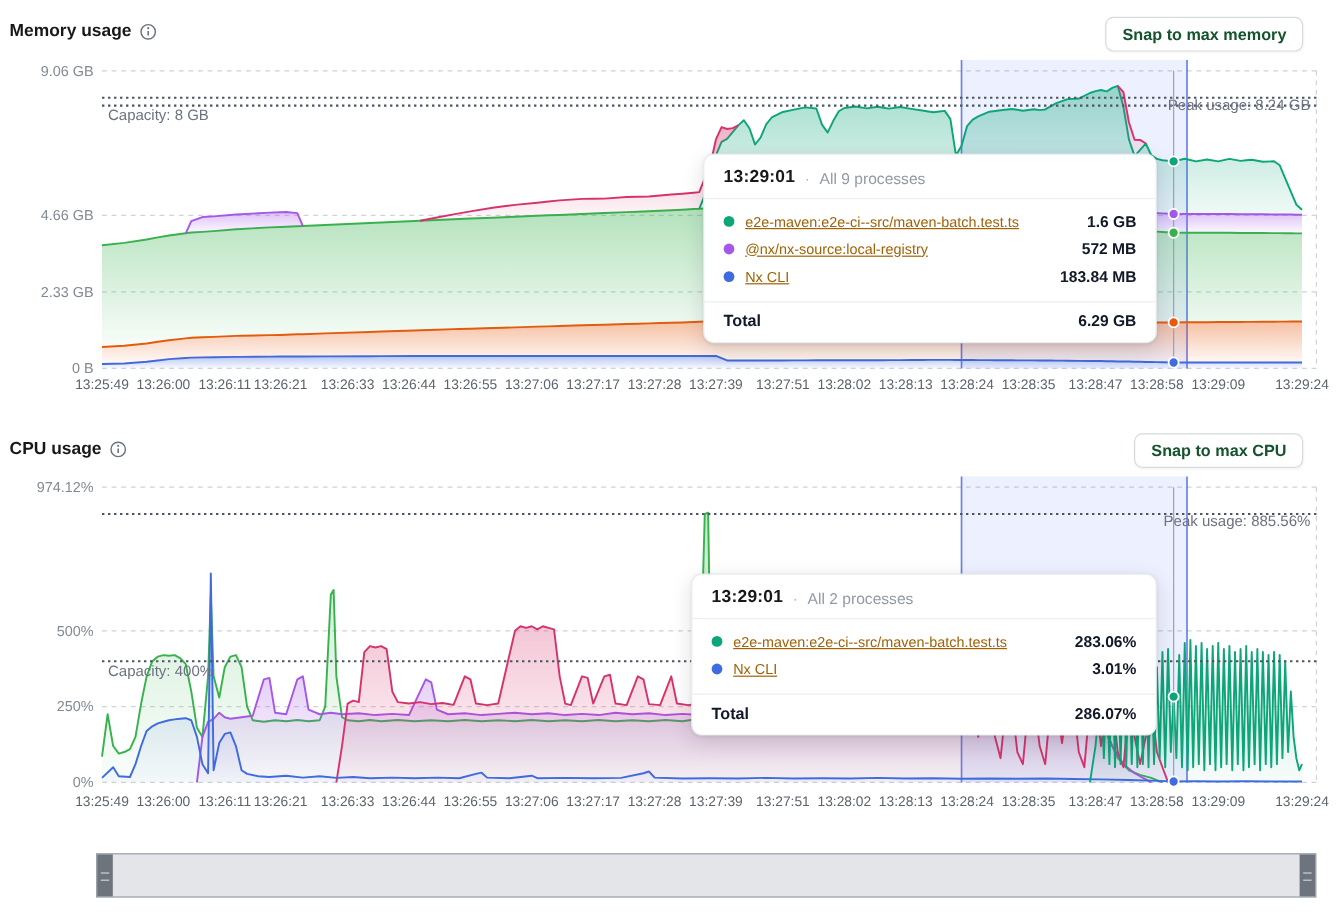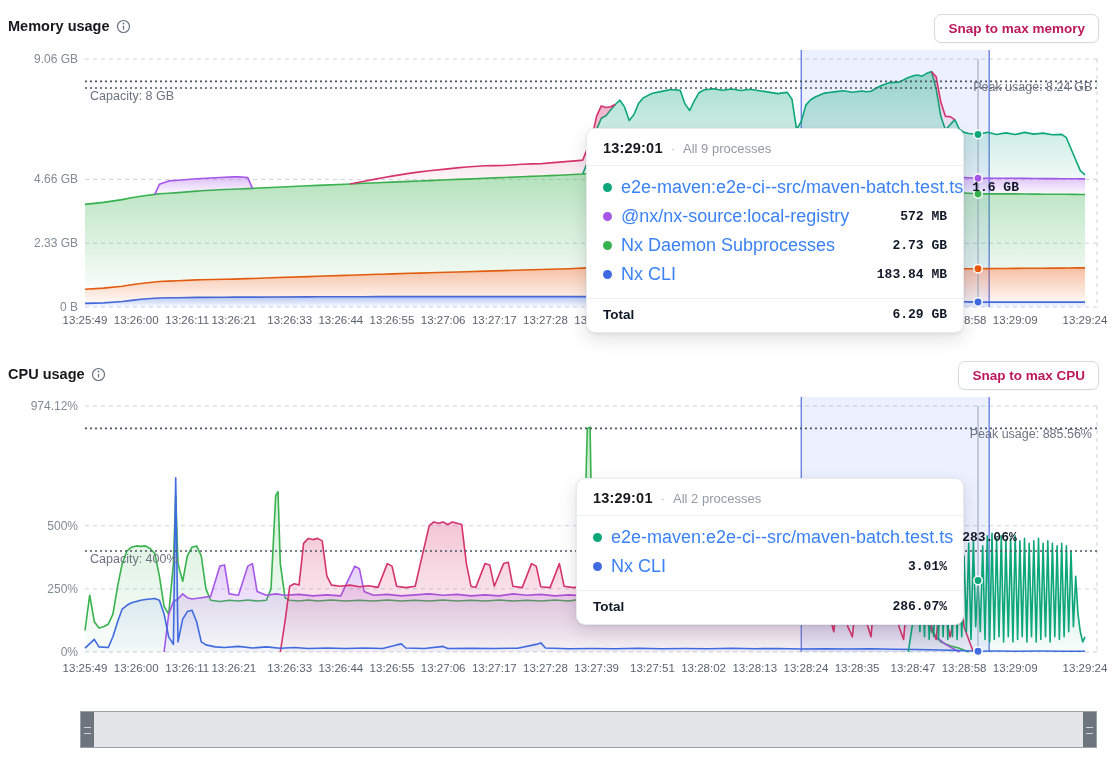--- a/index.html
+++ b/index.html
@@ -5,37 +5,37 @@
   * { box-sizing: border-box; }
   html,body { margin:0; padding:0; background:#ffffff; width:1118px; height:761px;
     font-family:"Liberation Sans", sans-serif; overflow:hidden; position:relative; }
   #page { position:relative; width:1118px; height:761px; }
   svg#chart-svg { position:absolute; left:0; top:0; }
 
   .section-header { position:absolute; left:8px; display:flex; gap:6px; }
   .section-title { font-size:14.5px; font-weight:700; color:#18181b; }
   .info-icon { display:inline-flex; margin-top:1px; }
 
-  .snap-btn { position:absolute; right:19px; background:#fff; border:1px solid #d6dade;
-    border-radius:7px; padding:6px 13px; font-size:13.5px; font-weight:600; color:#be185d;
+  .snap-btn { position:absolute; right:32px; background:#fff; border:1px solid #d6dade;
+    border-radius:7px; padding:6px 13px; font-size:13.5px; font-weight:600; color:#14532d;
     cursor:pointer; box-shadow:0 1px 2px rgba(0,0,0,.04);
     font-family:"Liberation Sans", sans-serif; }
 
   .tooltip { position:absolute; background:#fff; border:1px solid #e9ecef; border-radius:9px;
     box-shadow:0 6px 18px rgba(20,25,40,.13), 0 1px 3px rgba(20,25,40,.08); z-index:5; }
   .tt-head { display:flex; align-items:center; gap:8px; padding:11px 28px 9px 16px;
     border-bottom:1px solid #eceff1; }
   .tt-time { font-size:14.5px; font-weight:700; color:#18181b; letter-spacing:.2px; }
   .tt-sep { color:#adb5bd; font-size:13px; }
   .tt-processes { color:#939aa3; font-size:13px; }
   .tt-body { padding:7px 16px 4px 16px; }
   .tt-row { display:flex; align-items:center; gap:9px; padding:4px 0; }
   .tt-dot { width:9px; height:9px; border-radius:50%; flex:0 0 auto; }
-  .tt-name { flex:1; font-size:18px; color:#3b82f6; white-space:nowrap; }
-  .tt-val { font-family:Liberation Mono, monospace; font-size:13px;
+  .tt-name { flex:1; font-size:12px; color:#a16207; white-space:nowrap;text-decoration:underline; }
+  .tt-val { font-family:Liberation Sans, sans-serif; font-size:13px;
     font-weight:700; color:#111827; white-space:pre; }
   .tt-total { display:flex; align-items:center; border-top:1px solid #eceff1;
     margin:5px 0 0 0; padding:8px 16px 10px 16px;gap:48px; }
   .tt-total-label { flex:1; font-size:13.5px; font-weight:700; color:#111827; }
 
   .brush { position:absolute; left:80px; top:711px; width:1017px; height:37px;
     background:#e3e5e9; border:1px solid #9aa0a8; display:flex; justify-content:space-between;
     cursor:grab; }
   .brush-handle { width:13px; height:100%; background:#6d747d; position:relative; cursor:ew-resize; }
   .brush-handle::after { content:""; position:absolute; left:3px; top:50%; width:7px; height:5px;
@@ -241,25 +241,20 @@
           <span class="tt-dot" style="background: rgb(12, 166, 120);"></span>
           <span class="tt-name">e2e-maven:e2e-ci--src/maven-batch.test.ts</span>
           <span class="tt-val">1.6 GB</span>
         </div>
         <div class="tt-row">
           <span class="tt-dot" style="background: rgb(165, 87, 232);"></span>
           <span class="tt-name">@nx/nx-source:local-registry</span>
           <span class="tt-val">572 MB</span>
         </div>
         <div class="tt-row">
-          <span class="tt-dot" style="background: rgb(55, 178, 77);"></span>
-          <span class="tt-name">Nx Daemon Subprocesses</span>
-          <span class="tt-val">2.73 GB</span>
-        </div>
-        <div class="tt-row">
           <span class="tt-dot" style="background: rgb(63, 106, 224);"></span>
           <span class="tt-name">Nx CLI</span>
           <span class="tt-val">183.84 MB</span>
         </div>
       </div>
     <div class="tt-total">
       <span class="tt-total-label">Total</span>
       <span class="tt-val">6.29 GB</span>
     </div>
   </div>

